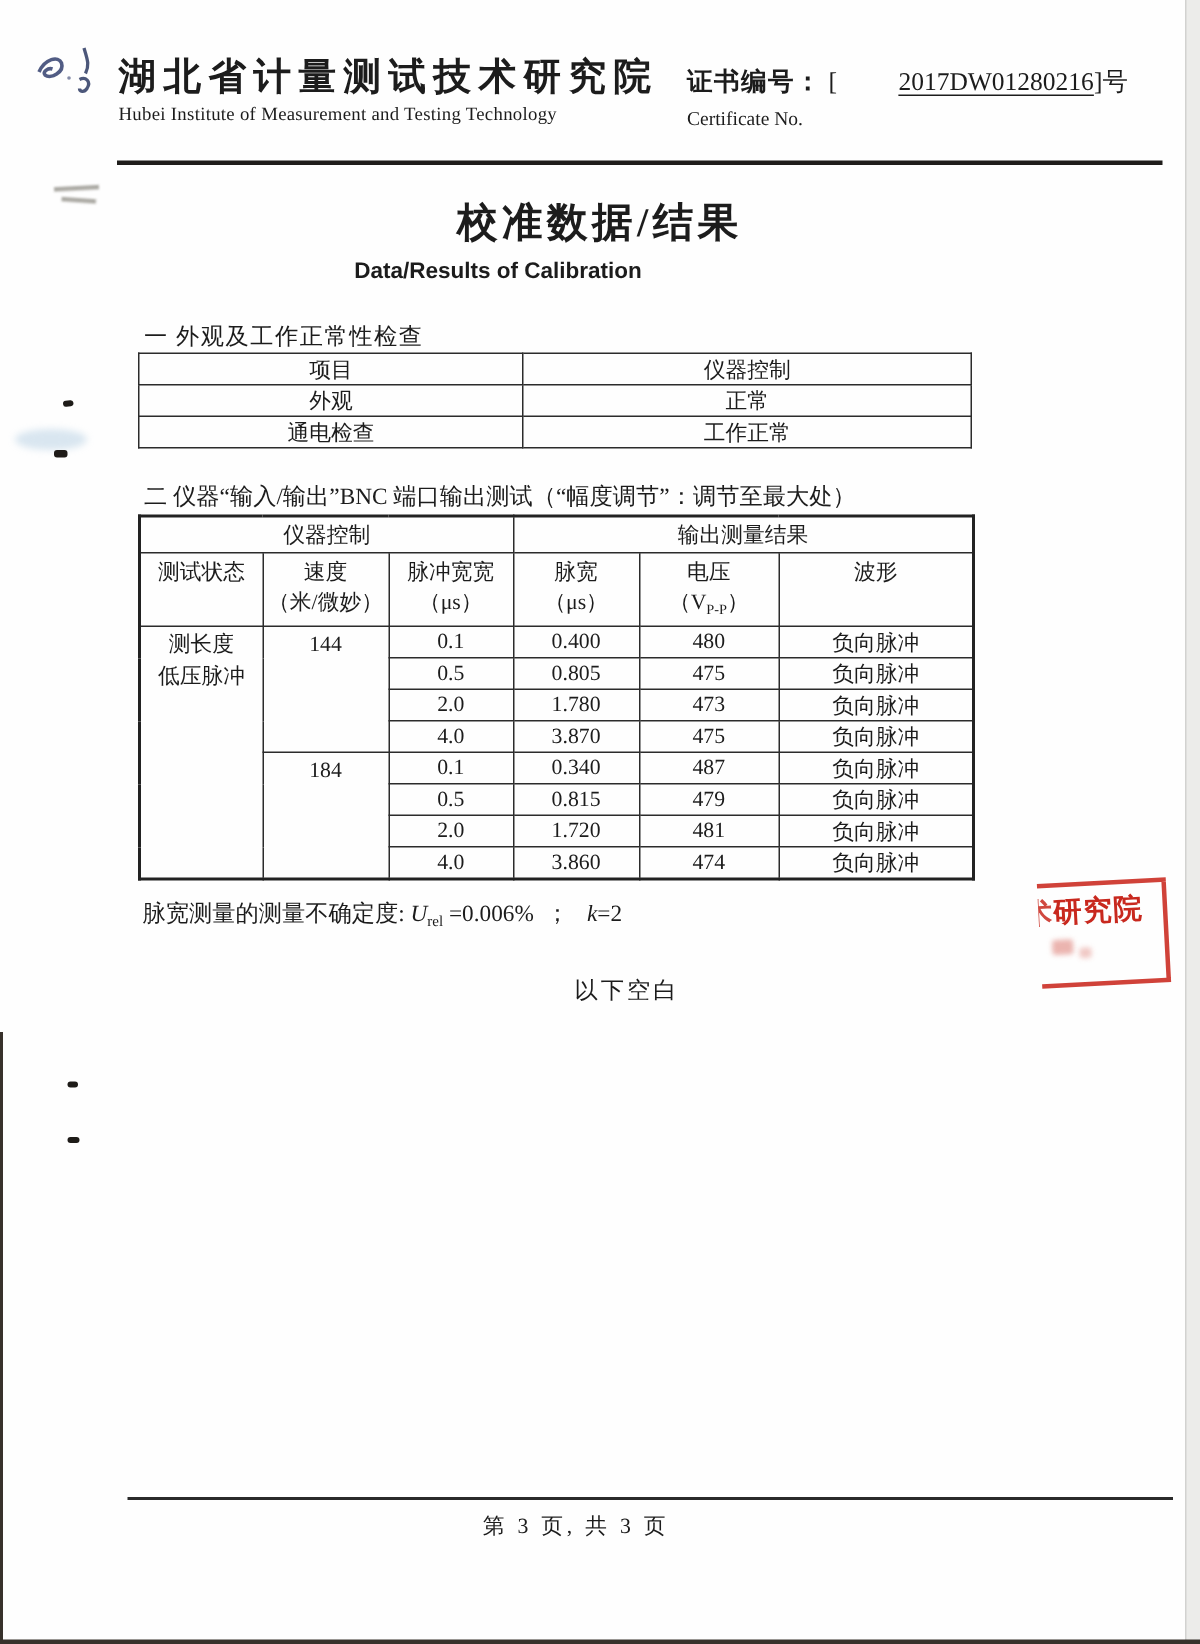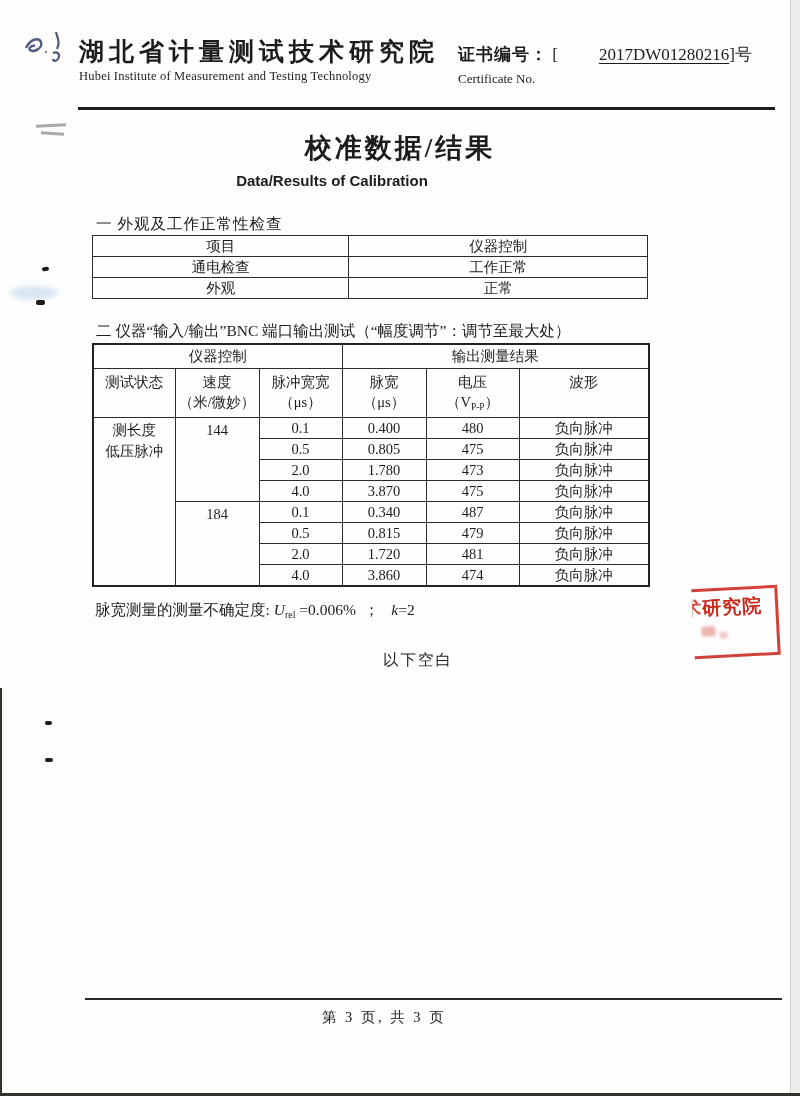--- a/index.html
+++ b/index.html
@@ -119,26 +119,26 @@
     <colgroup>
         <col style="width:46.2%">
         <col style="width:53.8%">
       </colgroup>
     <tbody>
       <tr>
         <td>项目</td>
         <td>仪器控制</td>
       </tr>
       <tr>
+        <td>外观</td>
+        <td>正常</td>
+      </tr>
+      <tr>
         <td>通电检查</td>
         <td>工作正常</td>
-      </tr>
-      <tr>
-        <td>外观</td>
-        <td>正常</td>
       </tr>
     </tbody>
   </table>
 
   <div class="s2-head">二 仪器“输入/输出”BNC 端口输出测试（“幅度调节”：调节至最大处）</div>
   <table class="t2">
     <colgroup>
       <col style="width:82px">
         <col style="width:84px">
         <col style="width:83px">

